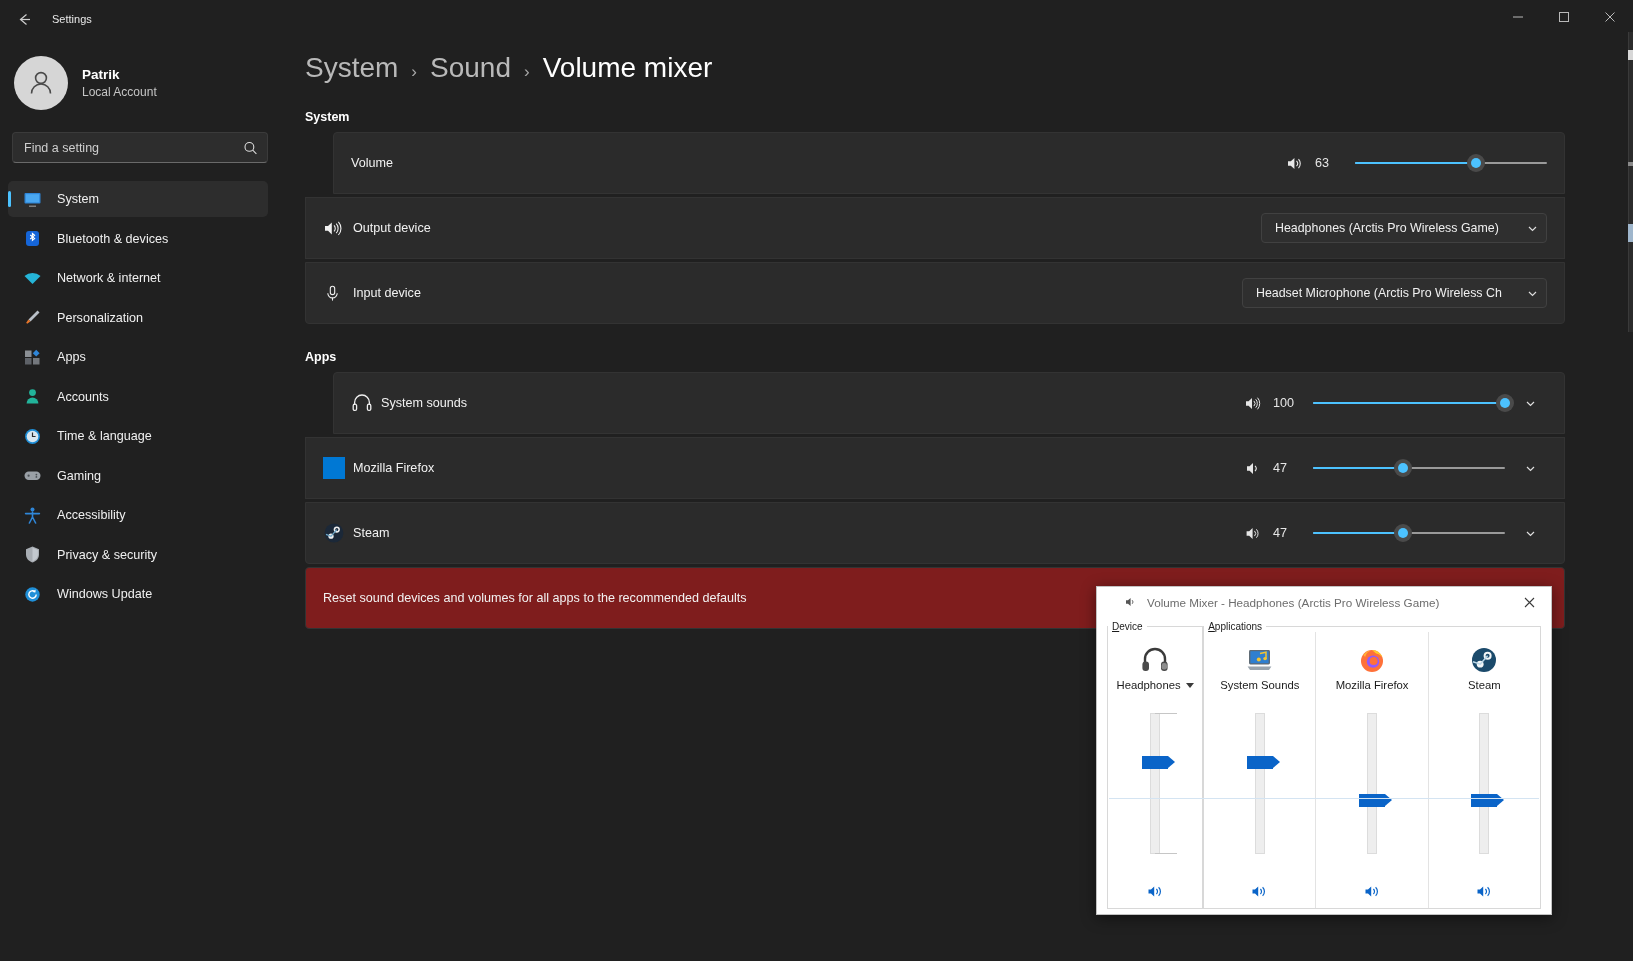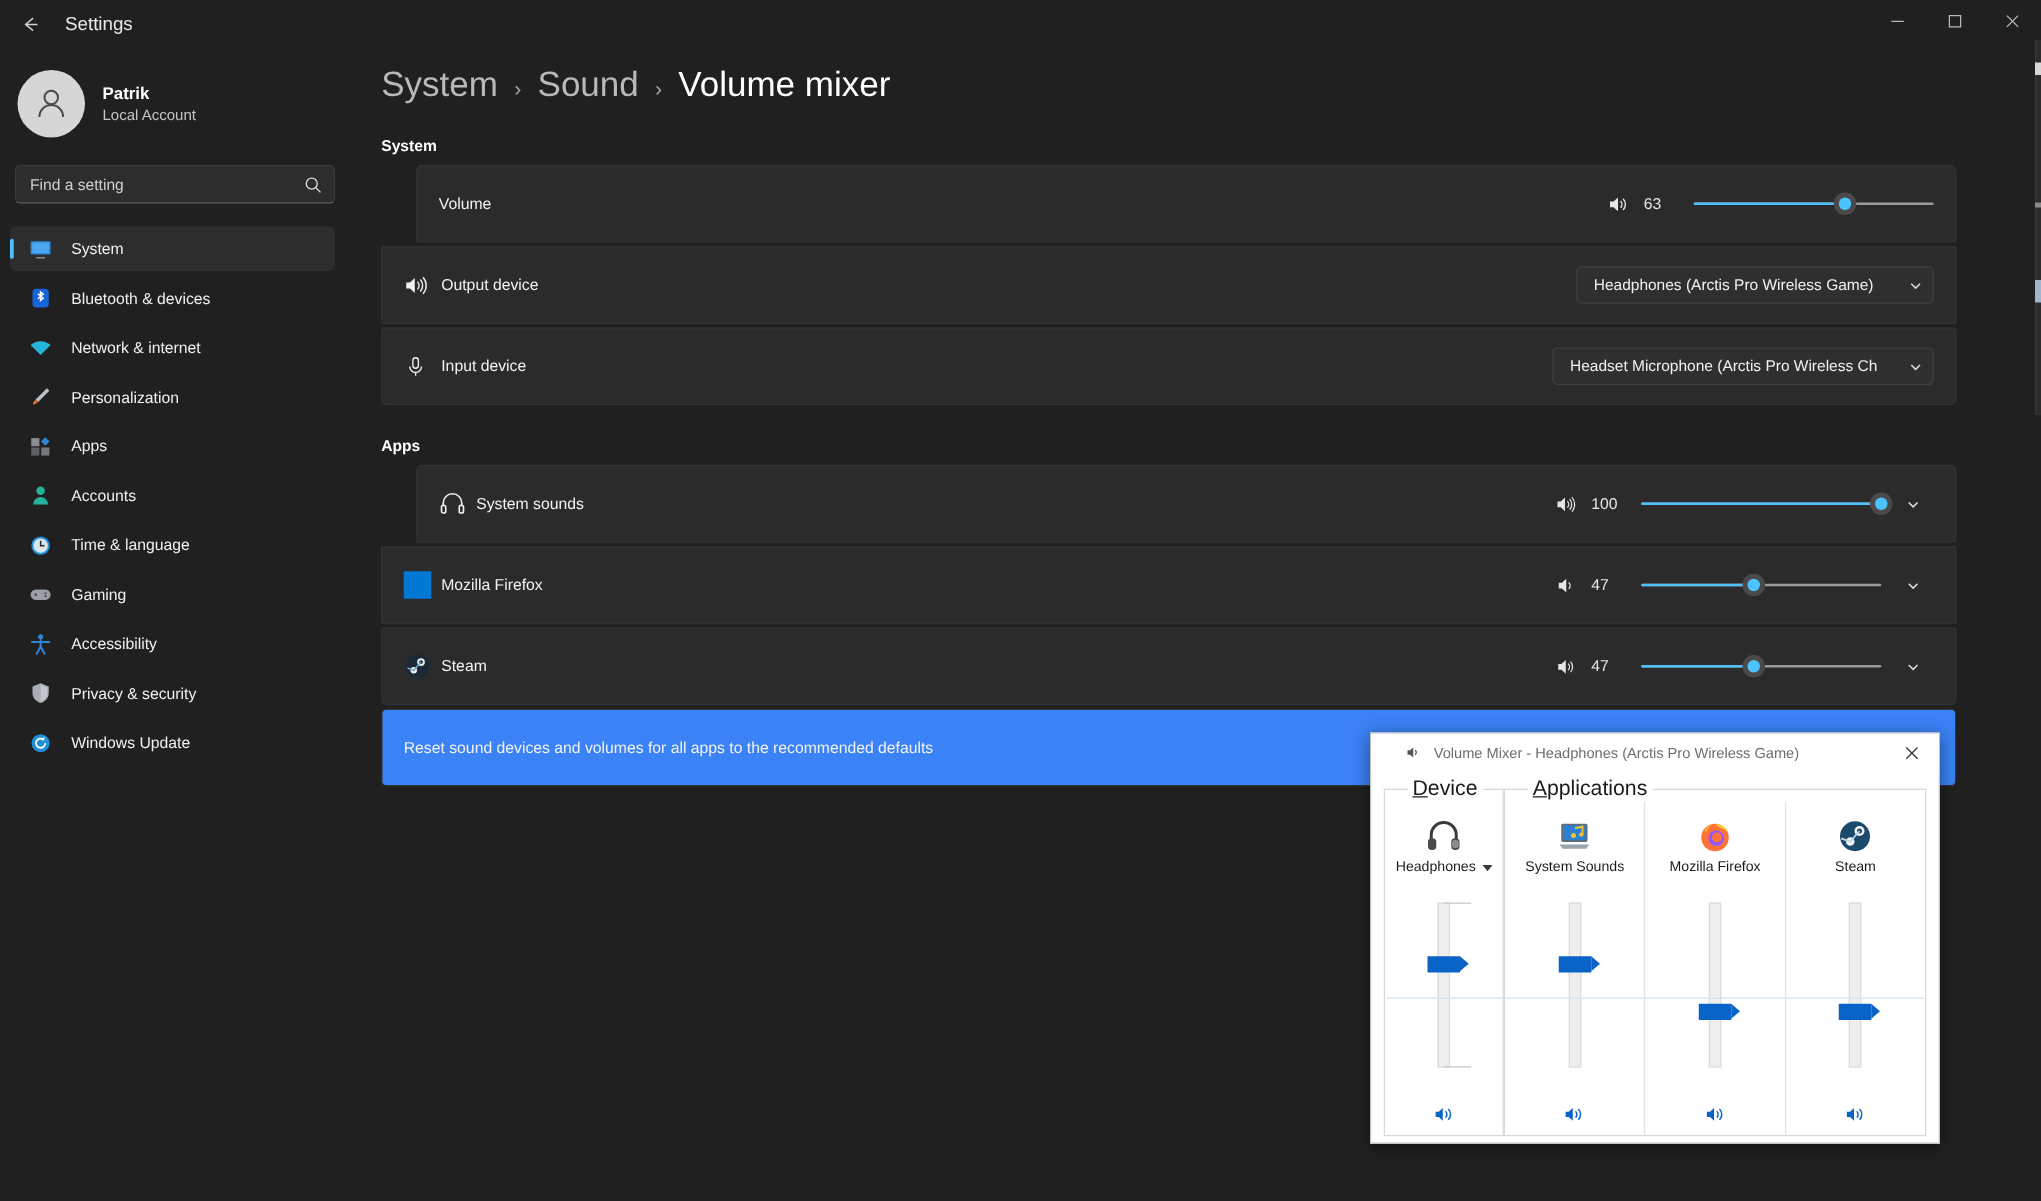--- a/index.html
+++ b/index.html
@@ -15,21 +15,21 @@
   
   .titlebar {
     position: absolute; left: 0; top: 0; width: 1633px; height: 38px;
     background: #202020; display: flex; align-items: center;
   }
   .back-btn {
     width: 36px; height: 30px; margin-left: 6px;
     display: flex; align-items: center; justify-content: center;
     color: #cfcfcf; font-size: 15px; border-radius: 4px;
   }
-  .app-title { margin-left: 10px; font-size: 15px; color: #e8e8e8; }
+  .app-title { margin-left: 10px; font-size: 11px; color: #e8e8e8; }
   .wincontrols {
     position: absolute; right: 0; top: 0; height: 34px; display: flex;
   }
   .wc {
     width: 46px; height: 34px; display: flex; align-items: center; justify-content: center;
     color: #b9b9b9;
   }
   .wc svg { display: block; }
 
   
@@ -158,21 +158,21 @@
   }
   .combo-chev { color: #dcdcdc; display: flex; margin-left: 8px; flex: none; }
   .combo.out { width: 286px; }
   .combo.in  { width: 305px; }
 
   .app-ico { width: 30px; flex: none; display: flex; align-items: center; }
   .ff-sq { width: 22px; height: 22px; background: #0078d4; display: block; }
 
   
   .reset-card {
-    background: #3b82f6; border: 1px solid #333333; border-radius: 4px;
+    background: #7f1d1d; border: 1px solid #333333; border-radius: 4px;
     height: 62px; display: flex; align-items: center; padding: 0 17px;
     margin-top: 3px;
   }
   .reset-text { font-size: 12.6px; color: #f2f2f2; }
 
   .links { padding: 36px 0 0 19px; }
   .link-row { display: flex; align-items: center; margin-bottom: 16px; }
   .link-ico { width: 28px; display: flex; align-items: center; color: #e2e2e2; }
   .link-text { font-size: 12.6px; color: #61b7e8; }
 
@@ -192,21 +192,21 @@
     width: 44px; height: 29px; display: flex; align-items: center; justify-content: center;
     color: #3a3a3a;
   }
   .mixer-body { position: relative; padding: 4px 10px 0 10px; display: flex; }
 
   fieldset.grp {
     border: 1px solid #d8d8d8; border-radius: 0; padding: 0;
     margin: 0; position: relative;
   }
   fieldset.grp legend {
-    font-size: 17px; color: #1b1b1b; padding: 0 4px; margin-left: 18px;
+    font-size: 10px; color: #1b1b1b; padding: 0 4px; margin-left: 0;
   }
   .acc { text-decoration: underline; }
   .grp-device { width: 108px; height: 288px; }
   .grp-apps   { width: 380px; height: 288px; margin-left: 6px; }
 
   .chan-row { display: flex; height: 100%; }
   .chan {
     position: relative; flex: 1; display: flex; flex-direction: column;
     align-items: center; padding-top: 8px;
   }

